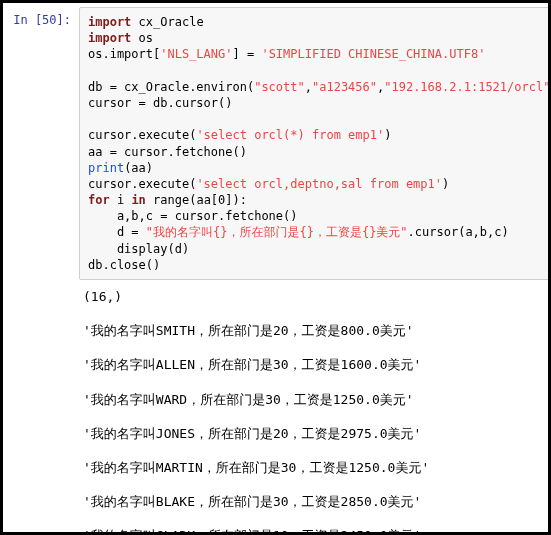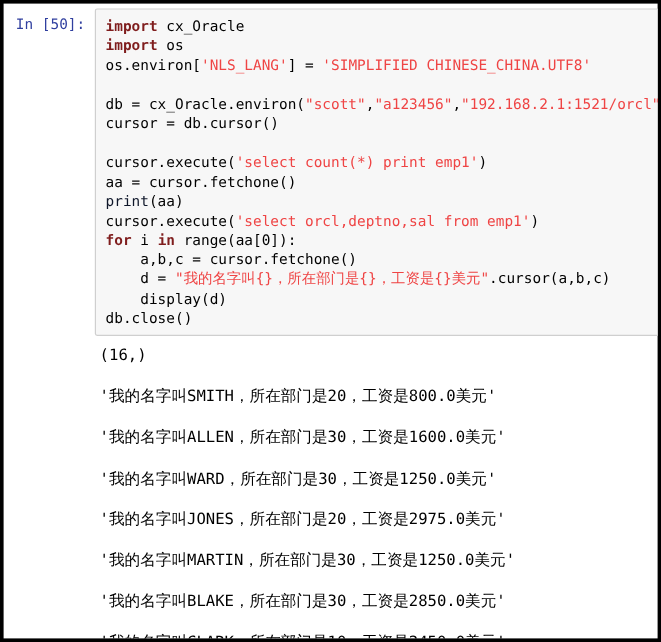--- a/index.html
+++ b/index.html
@@ -39,21 +39,21 @@
       border-radius: 2px;
       margin-bottom: 8px;
     }
     .code-line {
       white-space: pre;
       line-height: 1.35;
       font-family: "Consolas", "Monaco", monospace;
     }
     .kw-green { color: #7f1d1d; font-weight: bold; }
     .str-red { color: #ef4444; }
-    .builtin { color: #0f172a; }
+    .builtin { color: #1d4ed8; }
     .output-area {
       padding-left: 4px;
     }
     .output-line {
       line-height: 1.4;
       font-family: "SimSun", "Consolas", monospace;
       white-space: pre;
       margin-bottom: 16px;
       font-size: 13px;
     }
@@ -63,26 +63,26 @@
   </style>
 </head>
 <body>
 
 <div class="notebook">
   <div class="prompt">In [50]:</div>
   <div class="content-area">
     <div class="code-cell">
       <div class="code-line"><span class="kw-green">import</span><span> cx_Oracle</span></div>
       <div class="code-line"><span class="kw-green">import</span><span> os</span></div>
-      <div class="code-line"><span>os.environ[</span><span class="str-red">'NLS_LANG'</span><span>] = </span><span class="str-red">'SIMPLIFIED CHINESE_CHINA.UTF8'</span></div>
+      <div class="code-line"><span>os.import[</span><span class="str-red">'NLS_LANG'</span><span>] = </span><span class="str-red">'SIMPLIFIED CHINESE_CHINA.UTF8'</span></div>
       <div class="code-line"> </div>
       <div class="code-line"><span>db = cx_Oracle.environ(</span><span class="str-red">"scott"</span><span>,</span><span class="str-red">"a123456"</span><span>,</span><span class="str-red">"192.168.2.1:1521/orcl"</span><span>)</span></div>
       <div class="code-line">cursor = db.cursor()</div>
       <div class="code-line"> </div>
-      <div class="code-line"><span>cursor.execute(</span><span class="str-red">'select count(*) print emp1'</span><span>)</span></div>
+      <div class="code-line"><span>cursor.execute(</span><span class="str-red">'select orcl(*) from emp1'</span><span>)</span></div>
       <div class="code-line">aa = cursor.fetchone()</div>
       <div class="code-line"><span class="builtin">print</span><span>(aa)</span></div>
       <div class="code-line"><span>cursor.execute(</span><span class="str-red">'select orcl,deptno,sal from emp1'</span><span>)</span></div>
       <div class="code-line"><span class="kw-green">for</span><span> i </span><span class="kw-green">in</span><span> range(aa[0]):</span></div>
       <div class="code-line">    a,b,c = cursor.fetchone()</div>
       <div class="code-line"><span>    d = </span><span class="str-red">"我的名字叫{}，所在部门是{}，工资是{}美元"</span><span>.cursor(a,b,c)</span></div>
       <div class="code-line">    display(d)</div>
       <div class="code-line">db.close()</div>
     </div>
     <div class="output-area">

